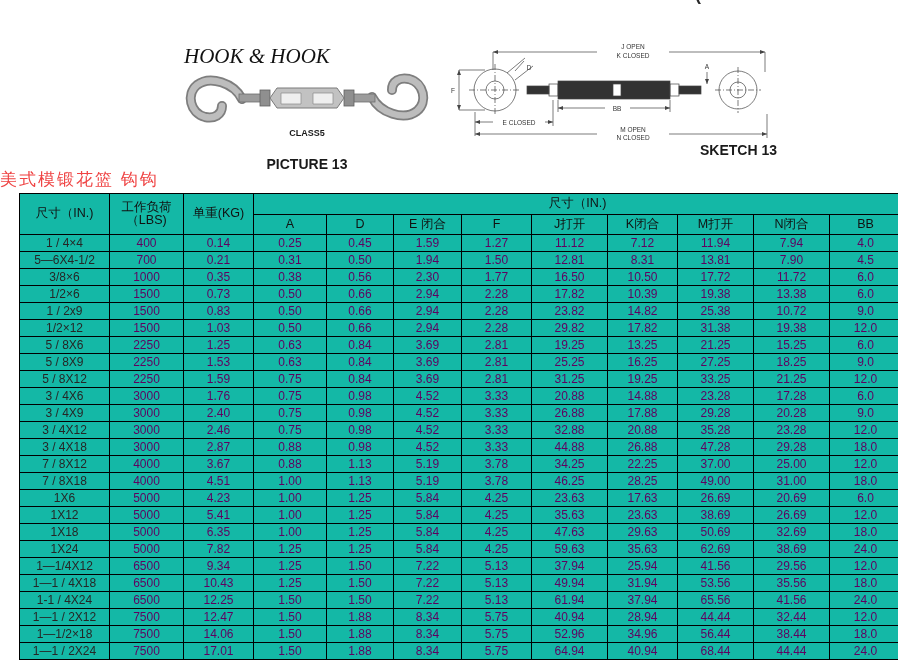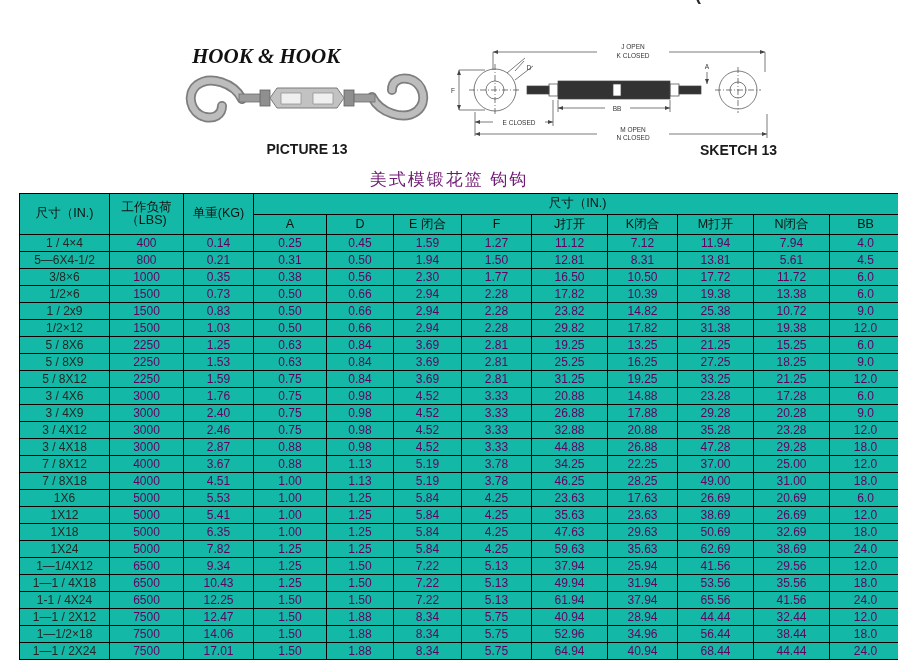--- a/index.html
+++ b/index.html
@@ -6,35 +6,35 @@
   .page{position:relative;width:898px;height:663px;background:#fff;overflow:hidden;
         font-family:"Liberation Sans",sans-serif;color:#1a1a1a;}
 
   
   .clip-title{position:absolute;left:188px;top:0;width:556px;height:28px;overflow:hidden;}
   .clip-title span{display:block;margin-top:-16px;font-size:18px;line-height:20px;font-weight:bold;
                    letter-spacing:1.5px;color:#2a2a2a;white-space:nowrap;}
 
   
   .hero-left{position:absolute;left:176px;top:44px;width:262px;text-align:center;}
-  .hook-label{font-family:"Liberation Serif",serif;font-style:italic;font-weight:bold;
-              font-size:21px;color:#111;text-align:left;margin-left:16px;}
+  .hook-label{font-family:"Liberation Serif",serif;font-style:italic;font-weight:normal;
+              font-size:21px;color:#111;text-align:left;margin-left:8px;}
   .photo-svg{display:block;margin:2px auto 0 auto;}
   .spec-note{font-size:9px;font-weight:bold;line-height:1.45;margin-top:2px;}
   .caption{font-size:14px;font-weight:bold;margin-top:16px;}
 
   
   .hero-right{position:absolute;left:445px;top:40px;width:332px;text-align:right;}
   .sketch-svg{display:block;}
   .sketch-svg text{font-family:"Liberation Sans",sans-serif;font-size:6.5px;fill:#333;}
   .hero-right .caption{margin-top:-2px;}
 
   
-  .tbl-title{position:absolute;left:0;top:168px;width:898px;text-align:center;
-             font-size:17px;color:#701a75;letter-spacing:2px;}
+  .tbl-title{position:absolute;left:0;top:168px;width:898px;text-align:left;
+             font-size:17px;color:#ef4444;letter-spacing:2px;}
 
   
   table.spec{position:absolute;left:19px;top:193px;width:882px;border-collapse:collapse;
              table-layout:fixed;background:#14b8a6;}
   table.spec th,table.spec td{border:1px solid #000;text-align:center;vertical-align:middle;
              padding:0;overflow:hidden;white-space:nowrap;}
   table.spec th{font-weight:normal;font-size:12.5px;color:#111;height:19px;line-height:1.05;}
   table.spec td{font-size:12px;height:16px;line-height:1;}
   table.spec td{color:#600060;}
   table.spec td.size-col{color:#262626;margin-left:32px;}
@@ -64,20 +64,21 @@
 
       <rect x="78" y="19" width="10" height="16" fill="#8f8f8f" stroke="#606060" stroke-width="0.8"></rect>
       <rect x="162" y="19" width="10" height="16" fill="#8f8f8f" stroke="#606060" stroke-width="0.8"></rect>
 
       <polygon points="88,27 95,17 155,17 162,27 155,37 95,37" fill="#c2c2c2" stroke="#7a7a7a" stroke-width="1"></polygon>
       <polygon points="99,22 119,22 119,33 99,33" fill="#efefef" stroke="#8a8a8a" stroke-width="0.7"></polygon>
       <polygon points="131,22 151,22 151,33 131,33" fill="#efefef" stroke="#8a8a8a" stroke-width="0.7"></polygon>
     </svg>
 
     <div class="spec-note">
+      <div>CLASS5</div>
     </div>
     <div class="caption">PICTURE 13</div>
   </div>
 
   <div class="hero-right">
     <svg class="sketch-svg" width="332" height="104" viewBox="0 0 332 104">
       <g stroke="#444" stroke-width="0.7" fill="none">
 
         <line x1="48" y1="12" x2="152" y2="12"></line>
           <line x1="224" y1="12" x2="320" y2="12"></line>
@@ -192,30 +193,30 @@
           <td>1.59</td>
           <td>1.27</td>
           <td>11.12</td>
           <td>7.12</td>
           <td>11.94</td>
           <td>7.94</td>
           <td>4.0</td>
         </tr>
         <tr>
           <td class="size-col">5—6X4-1/2</td>
-          <td>800</td>
+          <td>700</td>
           <td>0.21</td>
           <td>0.31</td>
           <td>0.50</td>
           <td>1.94</td>
           <td>1.50</td>
           <td>12.81</td>
           <td>8.31</td>
           <td>13.81</td>
-          <td>5.61</td>
+          <td>7.90</td>
           <td>4.5</td>
         </tr>
         <tr>
           <td class="size-col">3/8×6</td>
           <td>1000</td>
           <td>0.35</td>
           <td>0.38</td>
           <td>0.56</td>
           <td>2.30</td>
           <td>1.77</td>
@@ -389,21 +390,21 @@
           <td>3.78</td>
           <td>46.25</td>
           <td>28.25</td>
           <td>49.00</td>
           <td>31.00</td>
           <td>18.0</td>
         </tr>
         <tr>
           <td class="size-col">1X6</td>
           <td>5000</td>
-          <td>5.53</td>
+          <td>4.23</td>
           <td>1.00</td>
           <td>1.25</td>
           <td>5.84</td>
           <td>4.25</td>
           <td>23.63</td>
           <td>17.63</td>
           <td>26.69</td>
           <td>20.69</td>
           <td>6.0</td>
         </tr>

